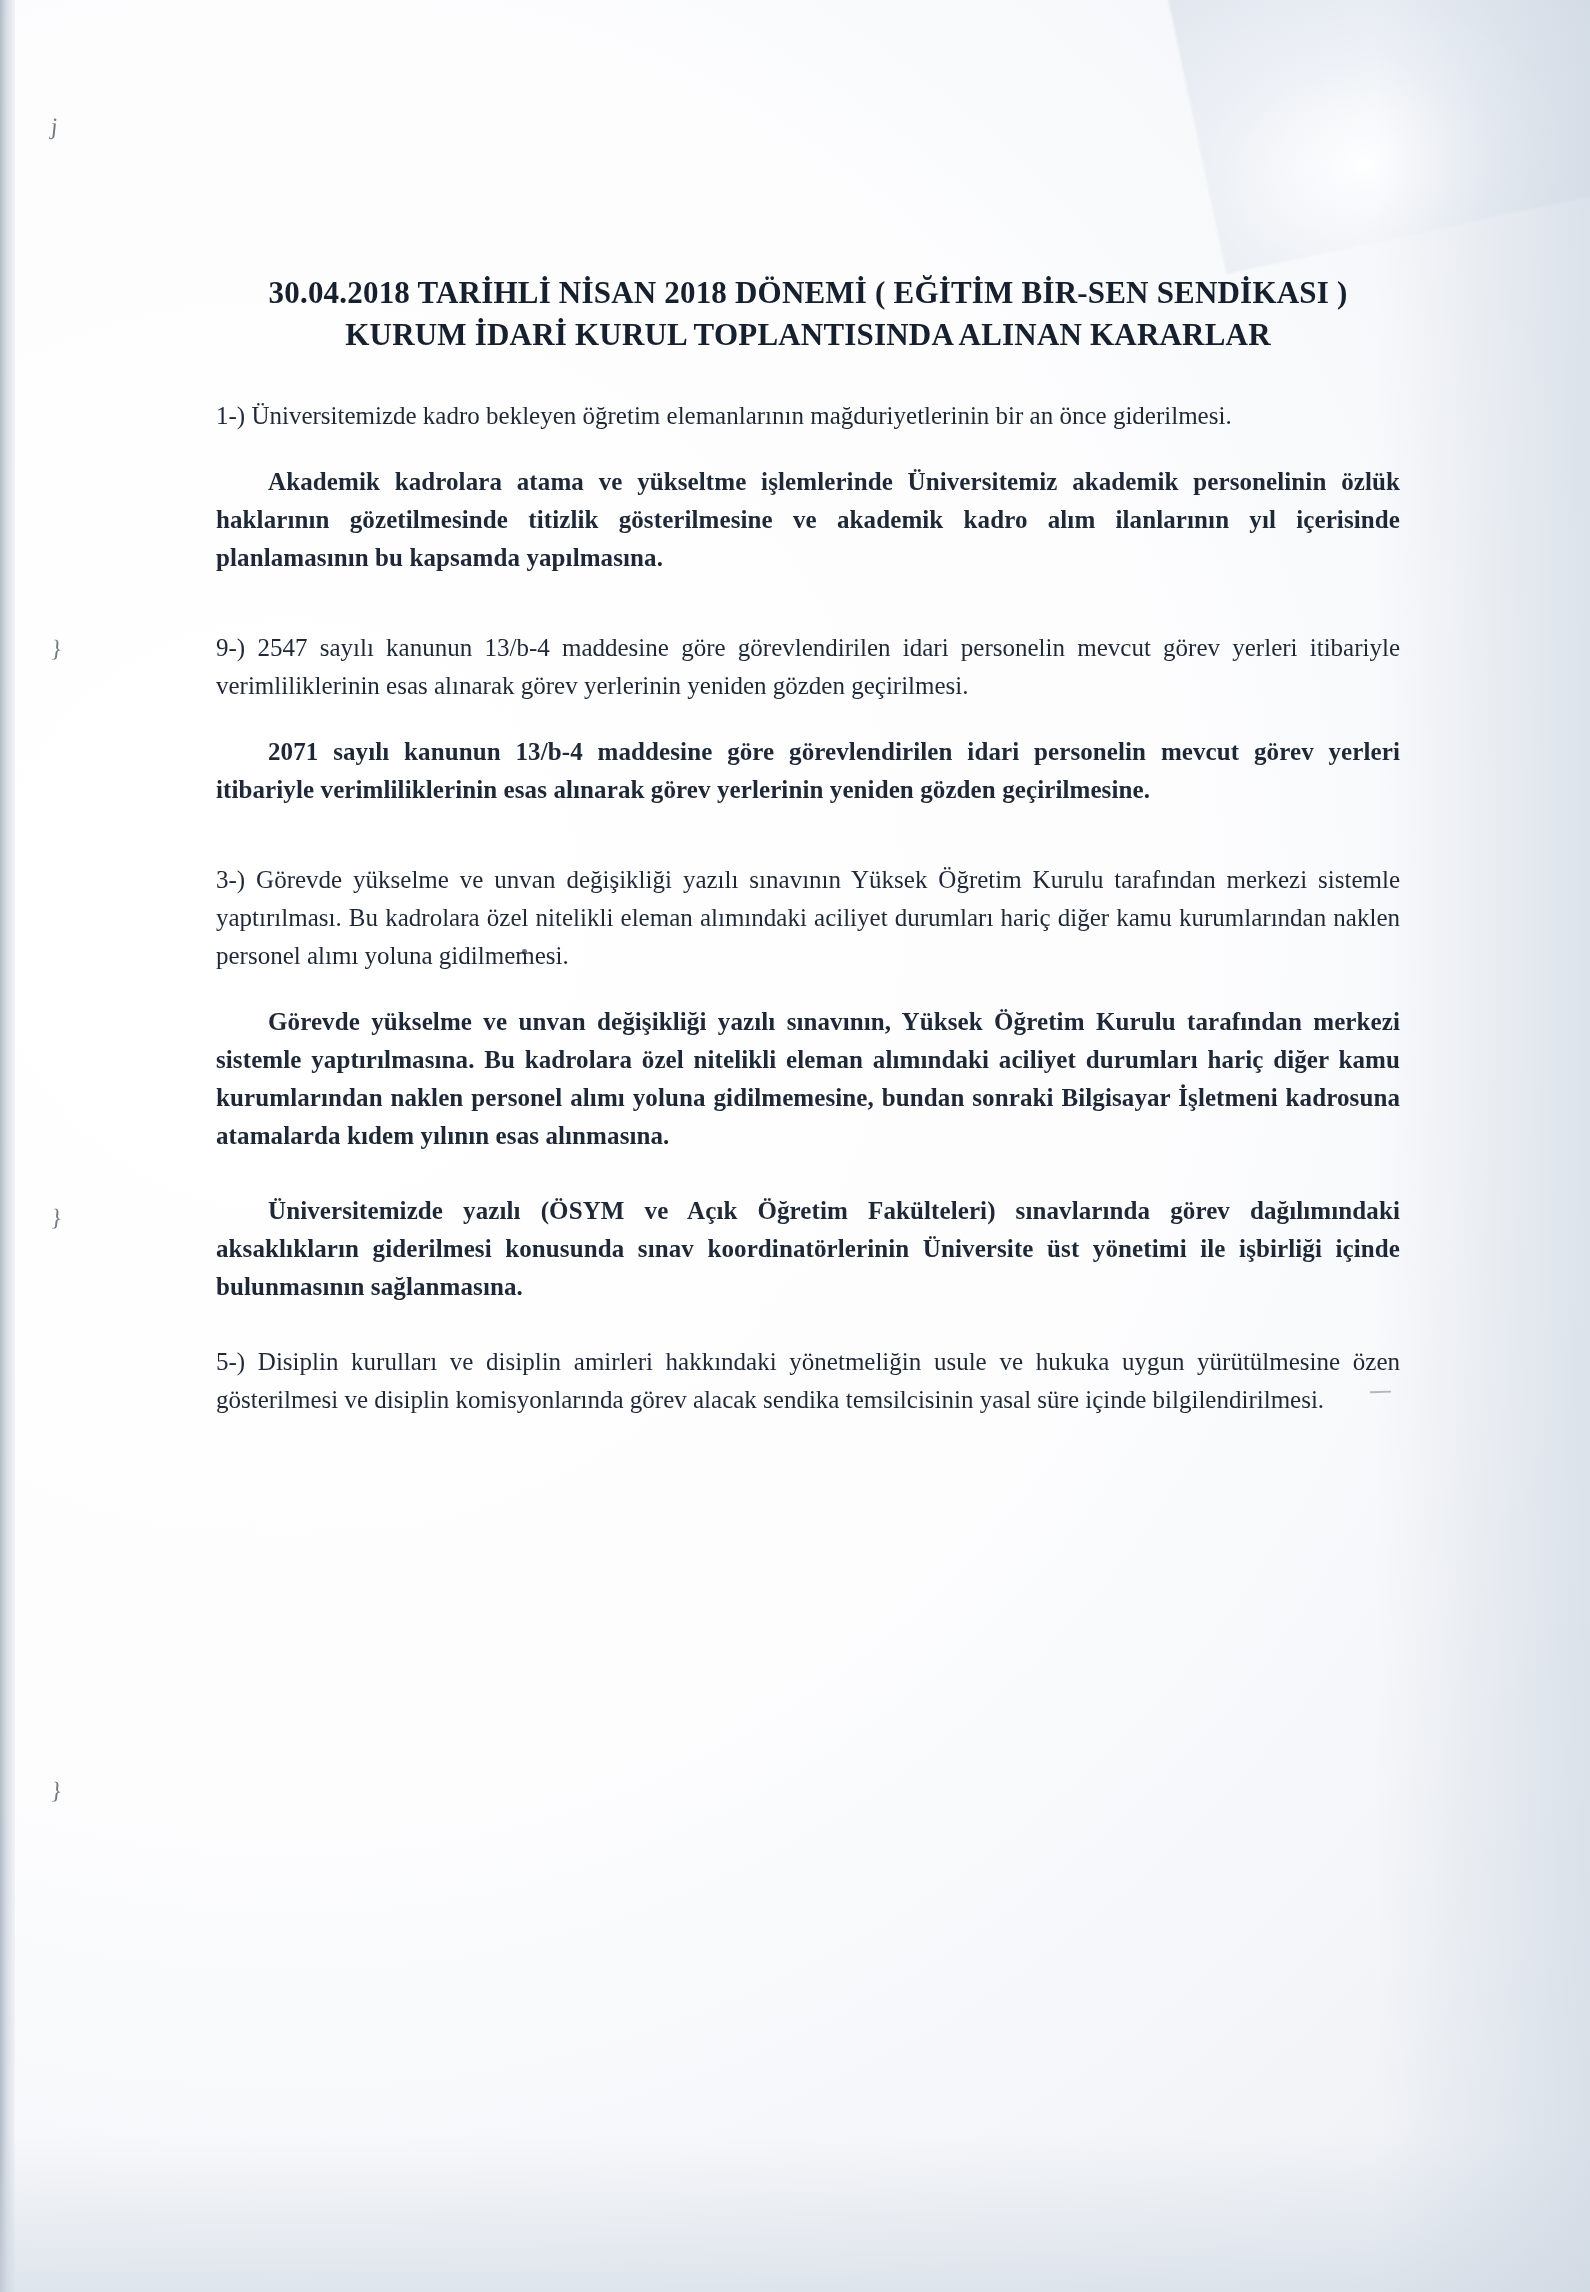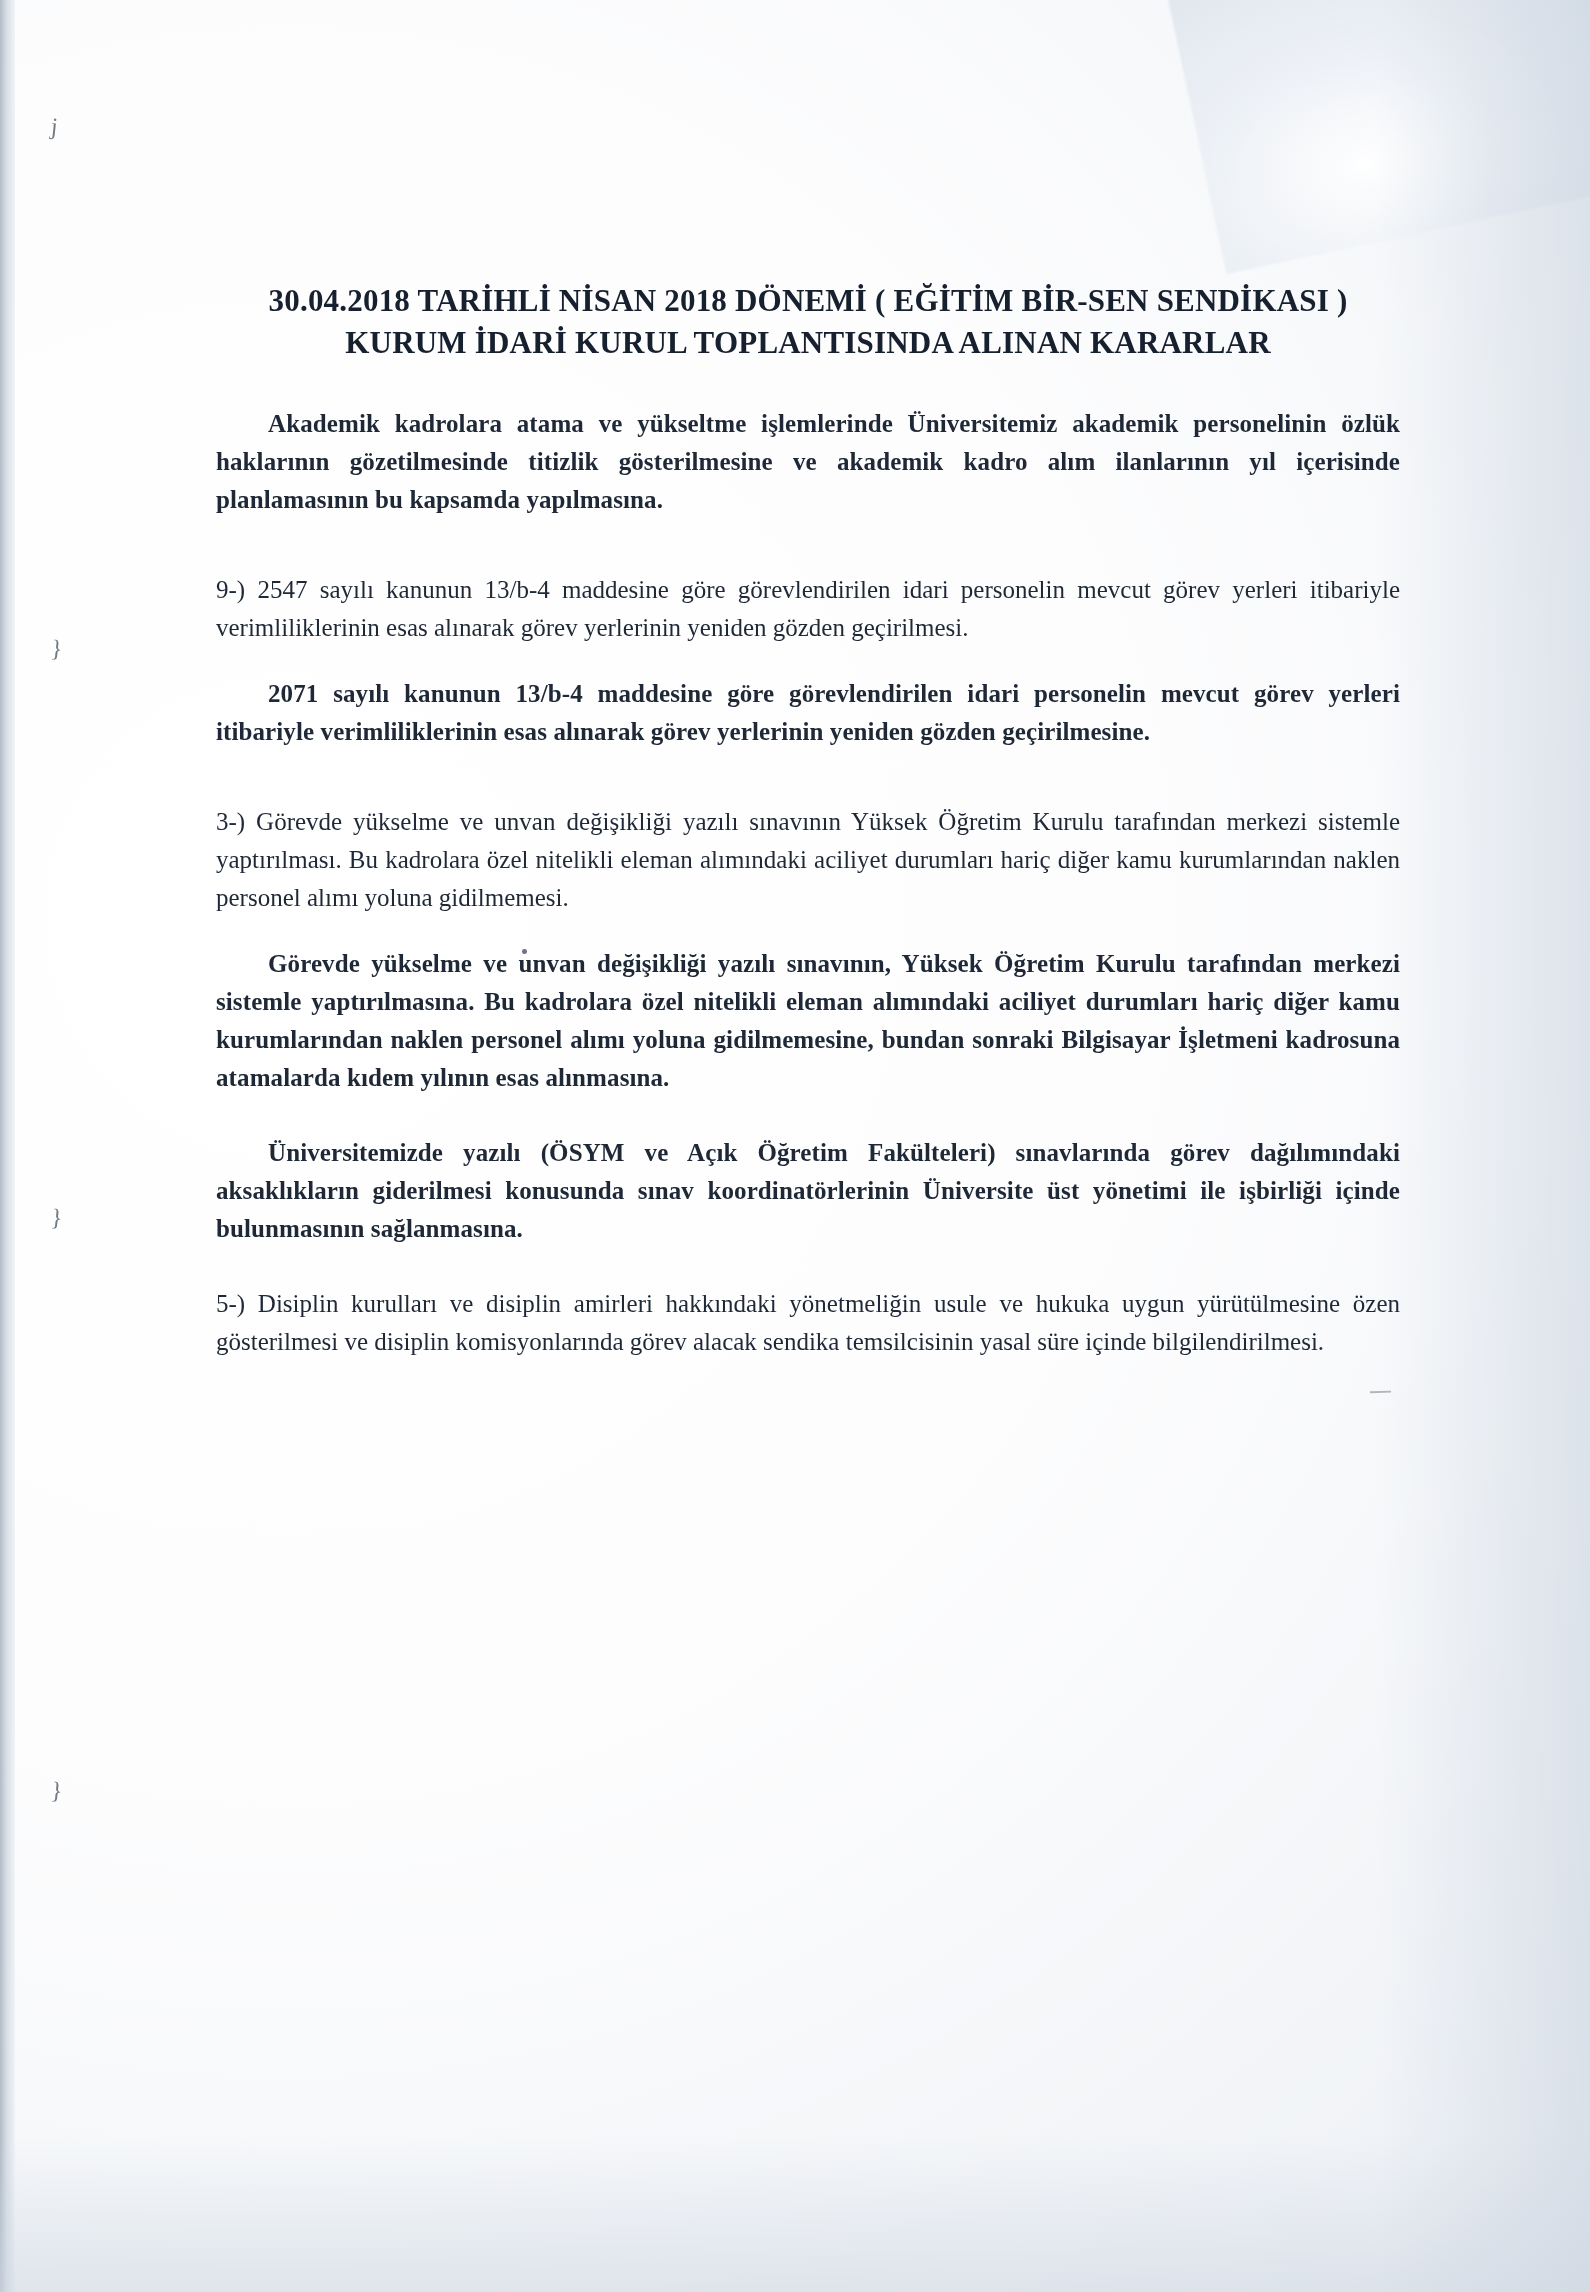--- a/index.html
+++ b/index.html
@@ -67,21 +67,21 @@
     line-height: 13px;
     opacity: .85;
     transform: rotate(6deg);
     user-select: none;
   }
 
   
   .doc {
     position: absolute;
     left: 216px;
-    top: 280px;
+    top: 272px;
     width: 1184px;
     color: #1b2330;
   }
 
   h1.title {
     margin: 0 0 41px 0;
     text-align: center;
     font-size: 31px;
     font-weight: 700;
     line-height: 1.35;
@@ -138,20 +138,21 @@
   <div class="margin-mark" style="top:1212px;">}</div>
   <div class="margin-mark" style="top:1785px;">}</div>
 
   <div class="stray-dot"></div>
   <div class="stray-tick"></div>
 
   <div class="doc">
 
     <h1 class="title">30.04.2018 TARİHLİ  NİSAN 2018 DÖNEMİ ( EĞİTİM BİR-SEN SENDİKASI ) KURUM İDARİ KURUL TOPLANTISINDA ALINAN KARARLAR</h1>
 
+    <p class="item">1-) Üniversitemizde kadro bekleyen öğretim elemanlarının mağduriyetlerinin bir an önce giderilmesi.</p>
     <p class="resolution gap-after">Akademik kadrolara atama ve yükseltme işlemlerinde Üniversitemiz akademik personelinin özlük haklarının gözetilmesinde titizlik gösterilmesine ve akademik kadro alım ilanlarının yıl içerisinde planlamasının bu kapsamda yapılmasına.</p>
 
     <p class="item">9-) 2547 sayılı kanunun 13/b-4 maddesine göre görevlendirilen idari personelin mevcut görev yerleri itibariyle verimliliklerinin esas alınarak görev yerlerinin yeniden gözden geçirilmesi.</p>
     <p class="resolution gap-after">2071 sayılı kanunun 13/b-4 maddesine göre görevlendirilen idari personelin mevcut görev yerleri itibariyle verimliliklerinin esas alınarak görev yerlerinin yeniden gözden geçirilmesine.</p>
 
     <p class="item">3-) Görevde yükselme ve unvan değişikliği yazılı sınavının Yüksek Öğretim Kurulu tarafından merkezi sistemle yaptırılması. Bu kadrolara özel nitelikli eleman alımındaki aciliyet durumları hariç diğer kamu kurumlarından naklen personel alımı yoluna gidilmemesi.</p>
     <p class="resolution">Görevde yükselme ve unvan değişikliği yazılı sınavının, Yüksek Öğretim Kurulu tarafından merkezi sistemle yaptırılmasına. Bu kadrolara özel nitelikli eleman alımındaki aciliyet durumları hariç diğer kamu kurumlarından naklen personel alımı yoluna gidilmemesine, bundan sonraki Bilgisayar İşletmeni kadrosuna atamalarda kıdem yılının esas alınmasına.</p>
 
     <p class="resolution">Üniversitemizde yazılı (ÖSYM ve Açık Öğretim Fakülteleri) sınavlarında görev dağılımındaki aksaklıkların giderilmesi konusunda sınav koordinatörlerinin Üniversite üst yönetimi ile işbirliği içinde bulunmasının sağlanmasına.</p>
 

